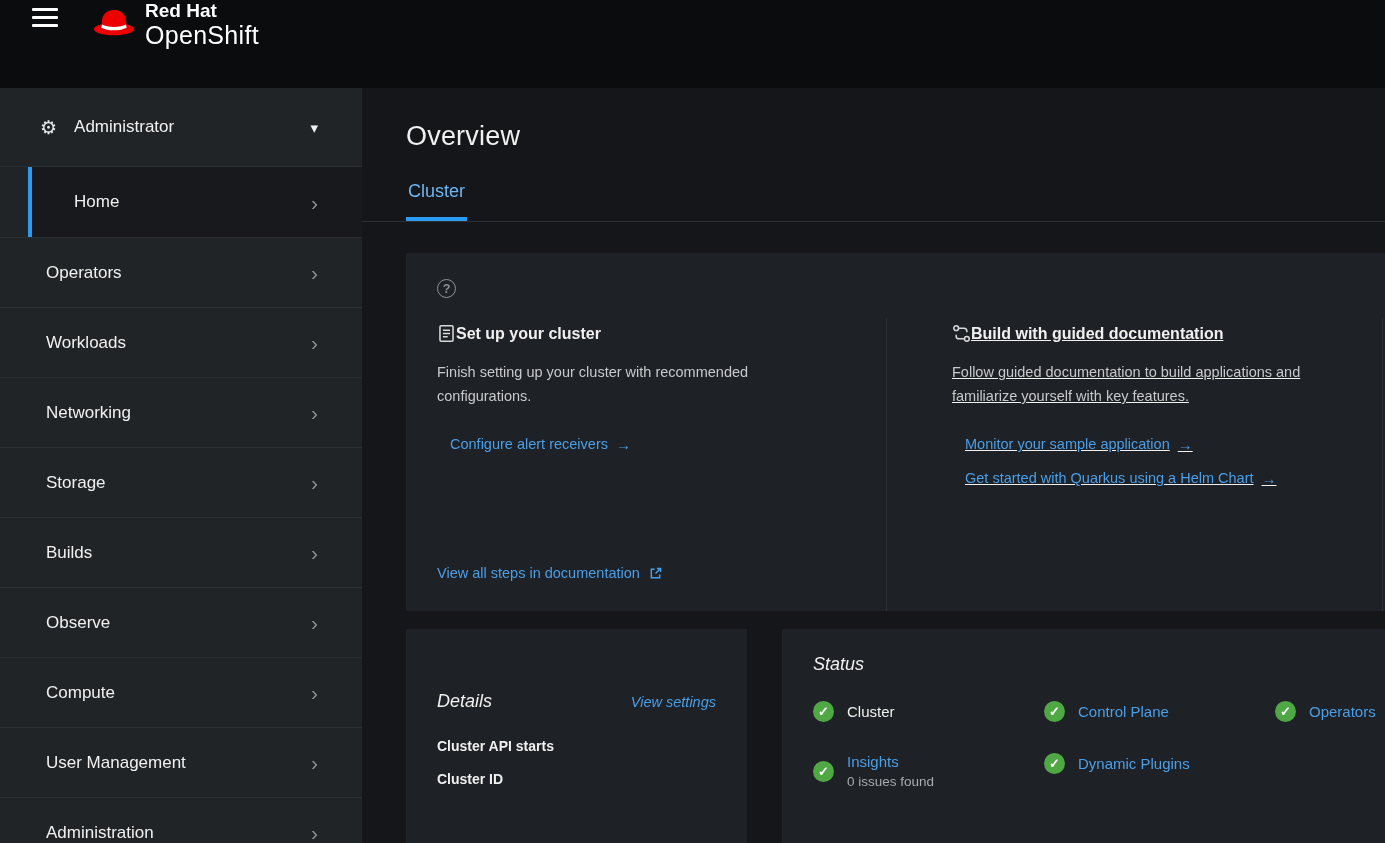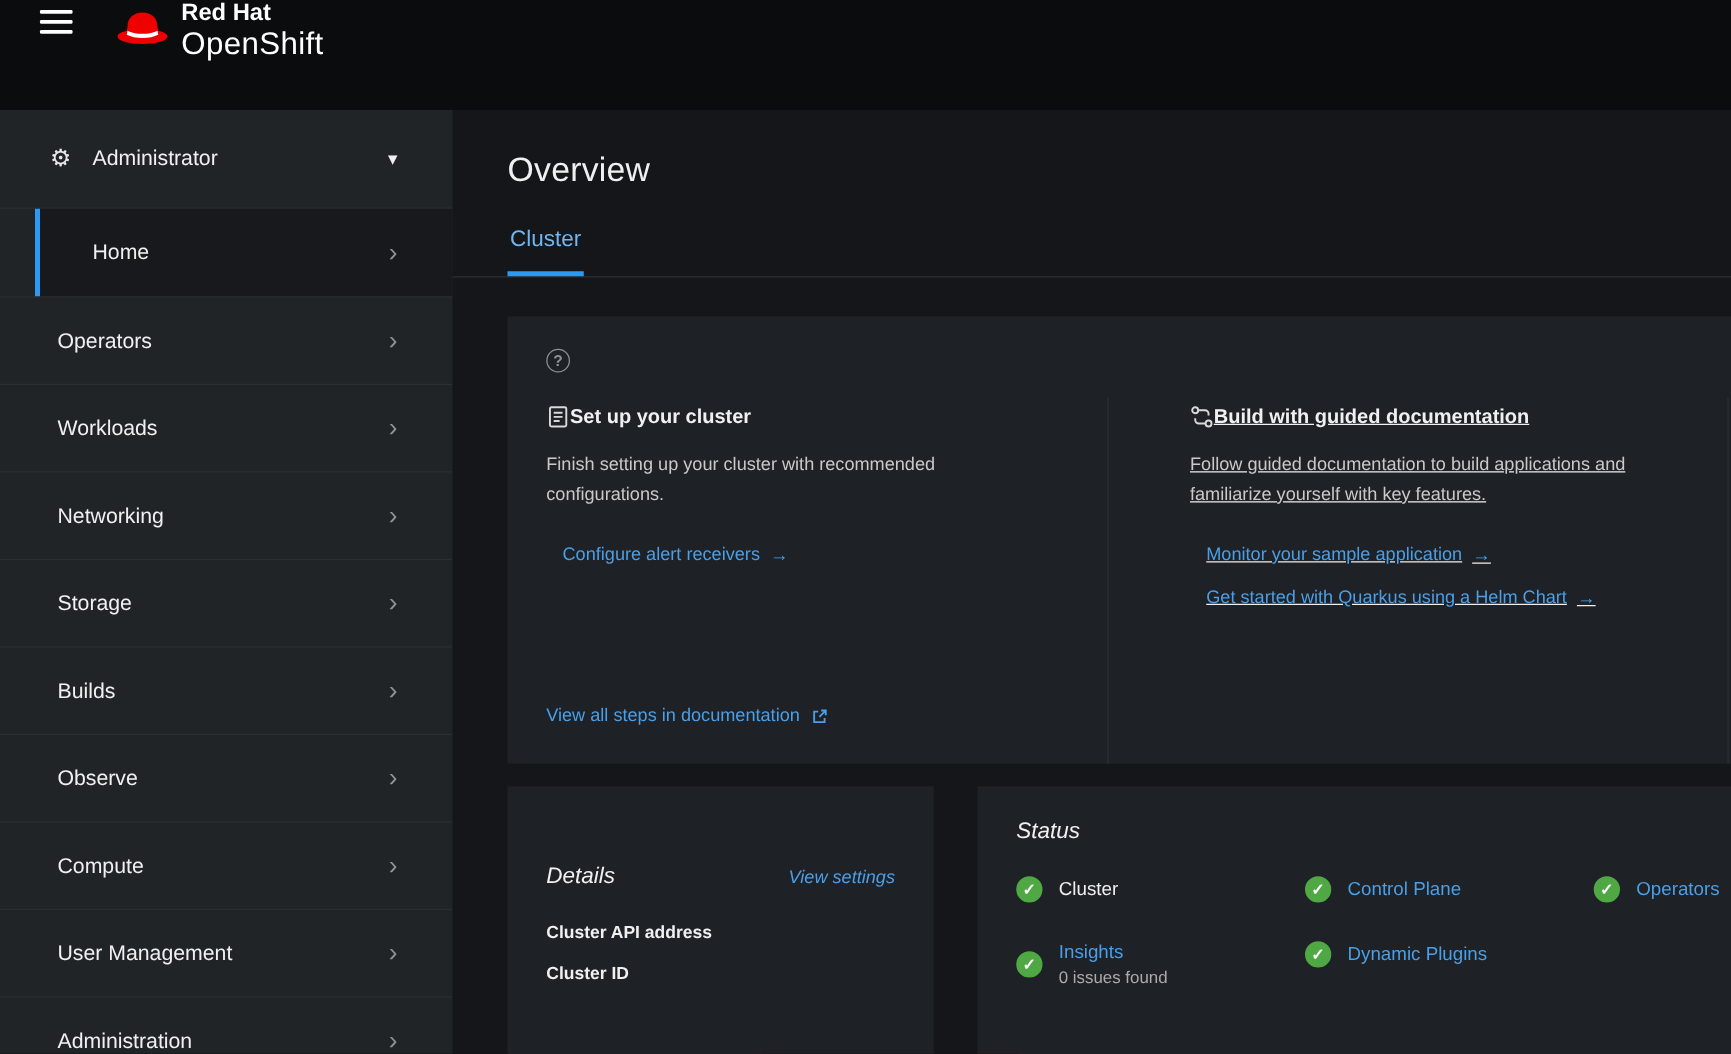--- a/index.html
+++ b/index.html
@@ -230,21 +230,21 @@
       </section>
 
       <div class="bottom">
 
         <section class="card details-card">
           <div class="card-head">
             <h2 class="card-title">Details</h2>
             <a class="card-action">View settings</a>
           </div>
           <div class="field">
-            <div class="f-label">Cluster API address</div>
+            <div class="f-label">Cluster API starts</div>
           </div>
           <div class="field">
             <div class="f-label">Cluster ID</div>
           </div>
         </section>
 
         <section class="card status-card">
           <div class="card-head">
             <h2 class="card-title">Status</h2>
           </div>

